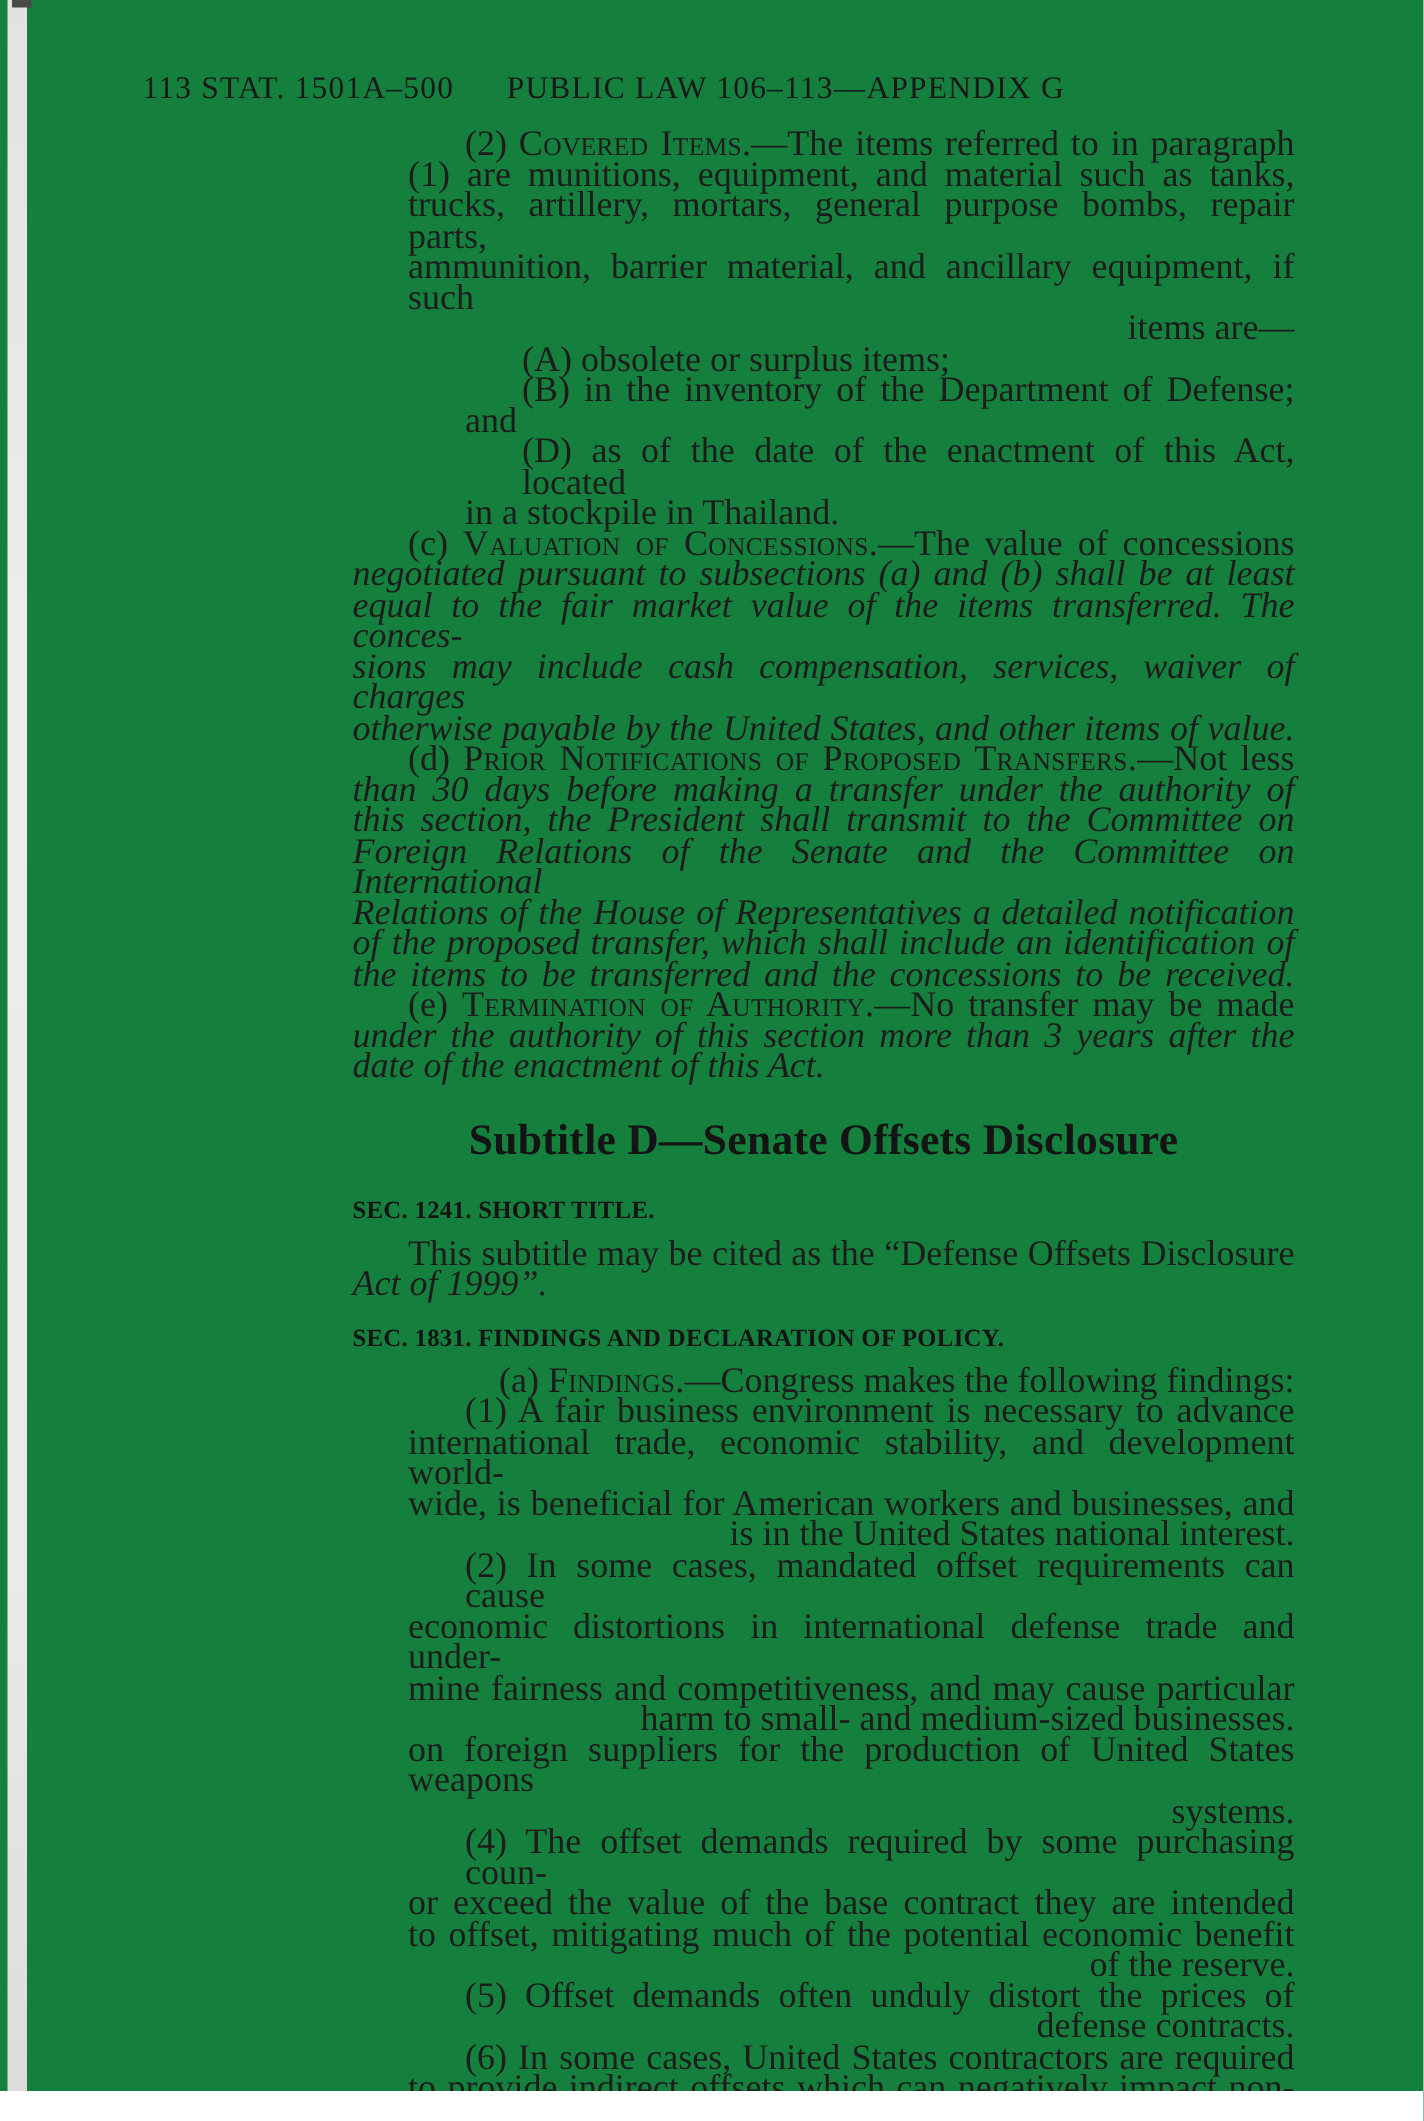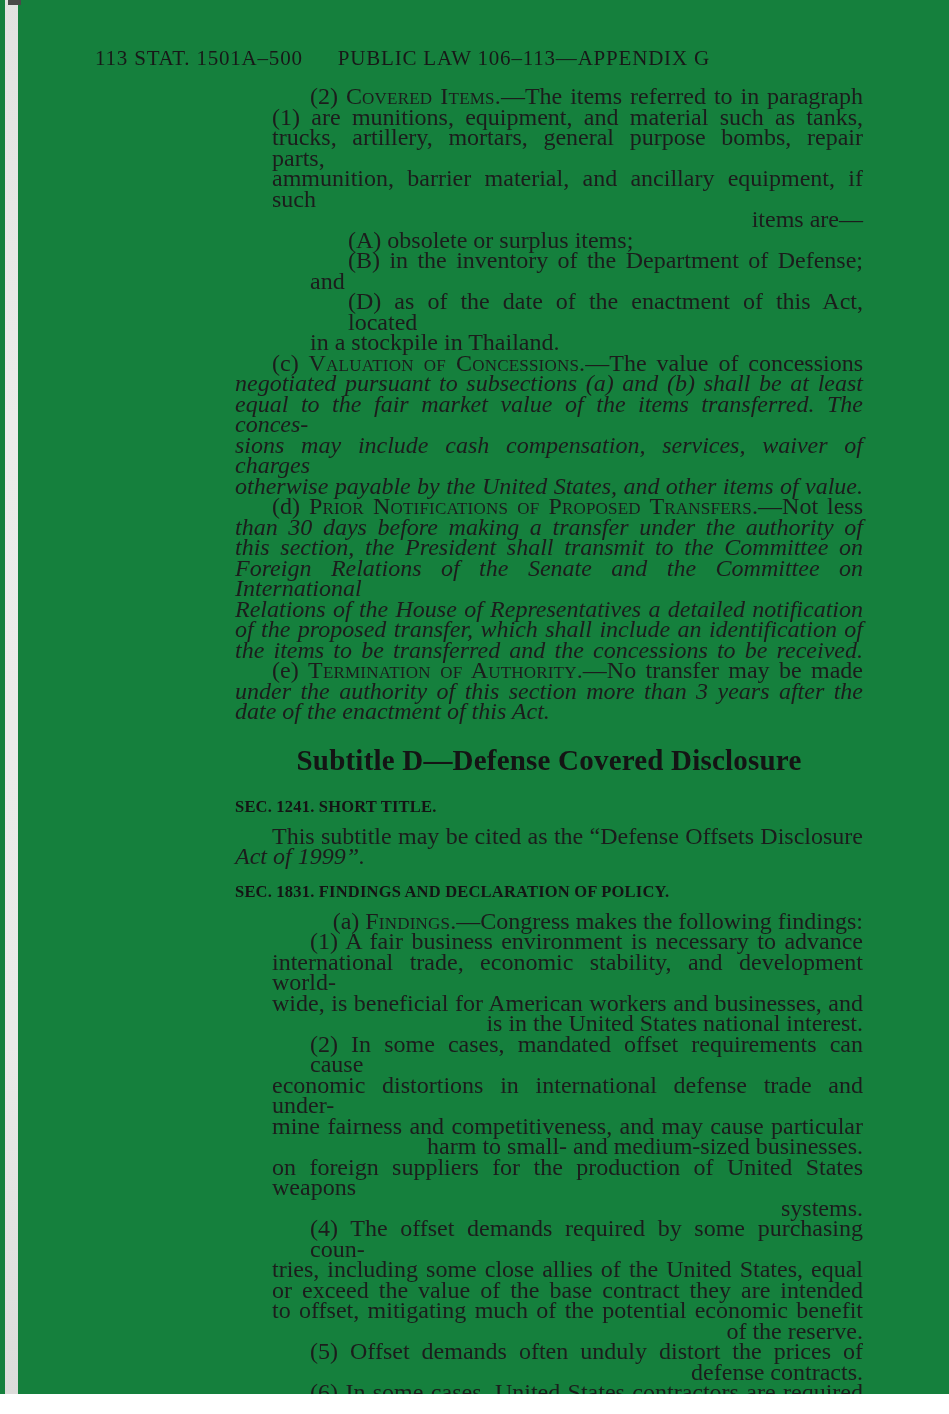--- a/index.html
+++ b/index.html
@@ -110,21 +110,21 @@
         <div class="line ind-0 just"><span>Foreign Relations of the Senate and the Committee on International</span></div>
         <div class="line ind-0 just"><span>Relations of the House of Representatives a detailed notification</span></div>
         <div class="line ind-0 just"><span>of the proposed transfer, which shall include an identification of</span></div>
         <div class="line ind-0 just"><span>the items to be transferred and the concessions to be received.</span></div>
       </div>
       <div class="block-para">
         <div class="line ind-1 just"><span>(e) </span><span class="sc">Termination of Authority.</span><span>—No transfer may be made</span></div>
         <div class="line ind-0 just"><span>under the authority of this section more than 3 years after the</span></div>
         <div class="line ind-0"><span>date of the enactment of this Act.</span></div>
       </div>
-      <div class="block-subtitle">Subtitle D—Defense Covered Disclosure</div>
+      <div class="block-subtitle">Subtitle D—Senate Offsets Disclosure</div>
       <div class="block-sec">SEC. 1241. SHORT TITLE.</div>
       <div class="block-para">
         <div class="line ind-1 just"><span>This subtitle may be cited as the “Defense Offsets Disclosure</span></div>
         <div class="line ind-0"><span>Act of 1999”.</span></div>
       </div>
       <div class="block-sec">SEC. 1831. FINDINGS AND DECLARATION OF POLICY.</div>
       <div class="block-para">
         <div class="line ind-1"><span>(a) </span><span class="sc">Findings.</span><span>—Congress makes the following findings:</span></div>
       </div>
       <div class="block-para">
@@ -138,21 +138,20 @@
         <div class="line ind-1 just"><span>economic distortions in international defense trade and under-</span></div>
         <div class="line ind-1 just"><span>mine fairness and competitiveness, and may cause particular</span></div>
         <div class="line ind-1"><span>harm to small- and medium-sized businesses.</span></div>
       </div>
       <div class="block-para">
         <div class="line ind-1 just"><span>on foreign suppliers for the production of United States weapons</span></div>
         <div class="line ind-1"><span>systems.</span></div>
       </div>
       <div class="block-para">
         <div class="line ind-2 just"><span>(4) The offset demands required by some purchasing coun-</span></div>
-        <div class="line ind-1 just"><span>tries, including some close allies of the United States, equal</span></div>
         <div class="line ind-1 just"><span>or exceed the value of the base contract they are intended</span></div>
         <div class="line ind-1 just"><span>to offset, mitigating much of the potential economic benefit</span></div>
         <div class="line ind-1"><span>of the reserve.</span></div>
       </div>
       <div class="block-para">
         <div class="line ind-2 just"><span>(5) Offset demands often unduly distort the prices of</span></div>
         <div class="line ind-1"><span>defense contracts.</span></div>
       </div>
       <div class="block-para">
         <div class="line ind-2 just"><span>(6) In some cases, United States contractors are required</span></div>

